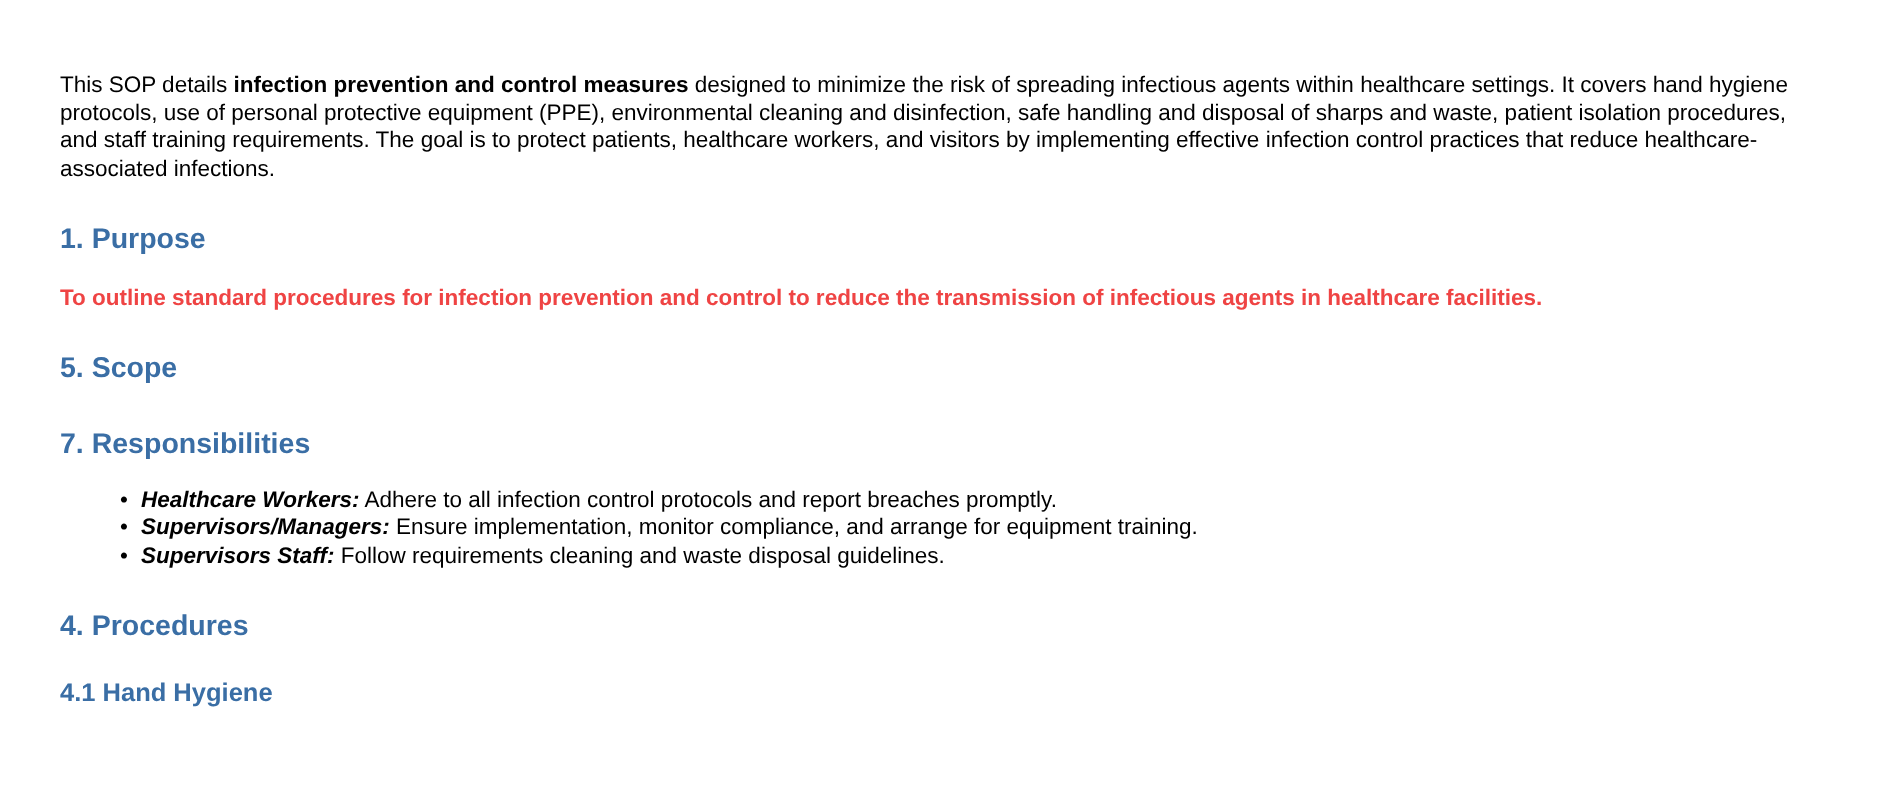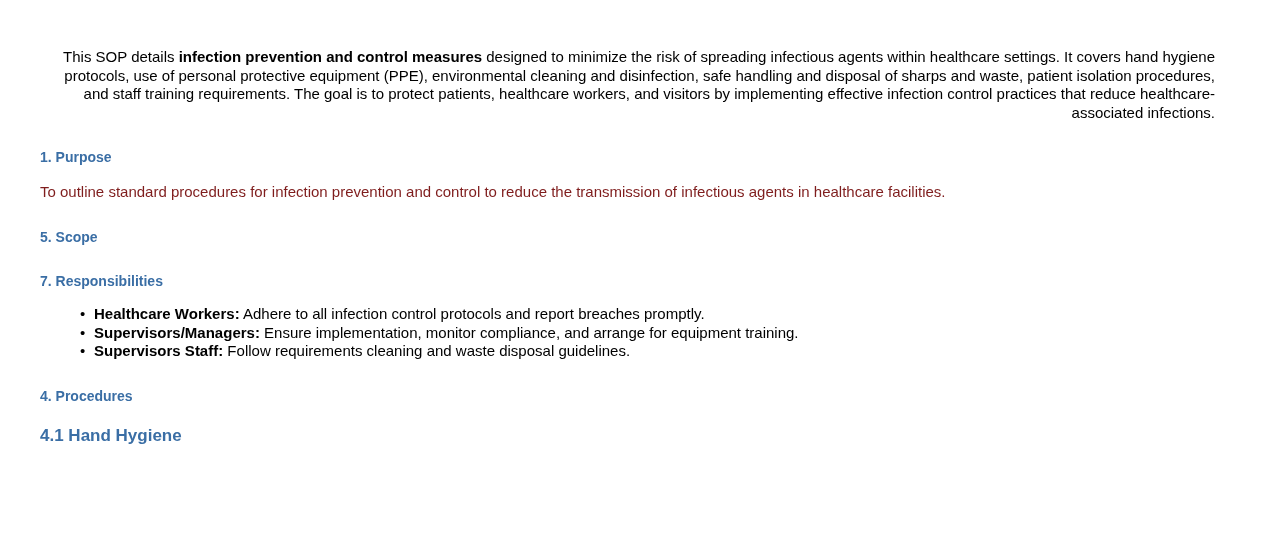--- a/index.html
+++ b/index.html
@@ -28,45 +28,46 @@
     margin: 0 0 0 0;
     line-height: 1.25;
     letter-spacing: -0.1px;
   }
   .intro {
     font-size: 15px;
     line-height: 18.5px;
     color: #000000;
     margin: 20px 0 0 0;
     max-width: 1175px;
-    text-align: right;
+    text-align: left;
   }
   .intro b {
     font-weight: bold;
   }
   .section-heading {
-    font-size: 14px;
+    font-size: 19px;
     font-weight: bold;
     color: #3a6ea5;
     margin: 26px 0 0 0;
     line-height: 1.3;
   }
   .sub-heading {
     font-size: 17px;
     font-weight: bold;
     color: #3a6ea5;
     margin: 16px 0 0 0;
     line-height: 1.3;
   }
   .body-text {
     font-size: 15px;
     line-height: 18.5px;
-    color: #7f1d1d;
+    color: #ef4444;
     margin: 17px 0 0 0;
     max-width: 1175px;
+    font-weight: bold;
   }
   ul.resp-list {
     margin: 15px 0 0 0;
     padding: 0 0 0 40px;
     list-style: none;
   }
   ul.resp-list li {
     font-size: 15px;
     line-height: 18.5px;
     color: #000000;
@@ -78,20 +79,21 @@
     content: "\2022";
     position: absolute;
     left: 0;
     top: 0;
     font-size: 15px;
     line-height: 18.5px;
     color: #000000;
   }
   ul.resp-list li .lead {
     font-weight: bold;
+    font-style: italic;
   }
   .spacer-procedures {
     height: 4px;
   }
 </style>
 </head>
 <body>
 
 <div class="page">
 

